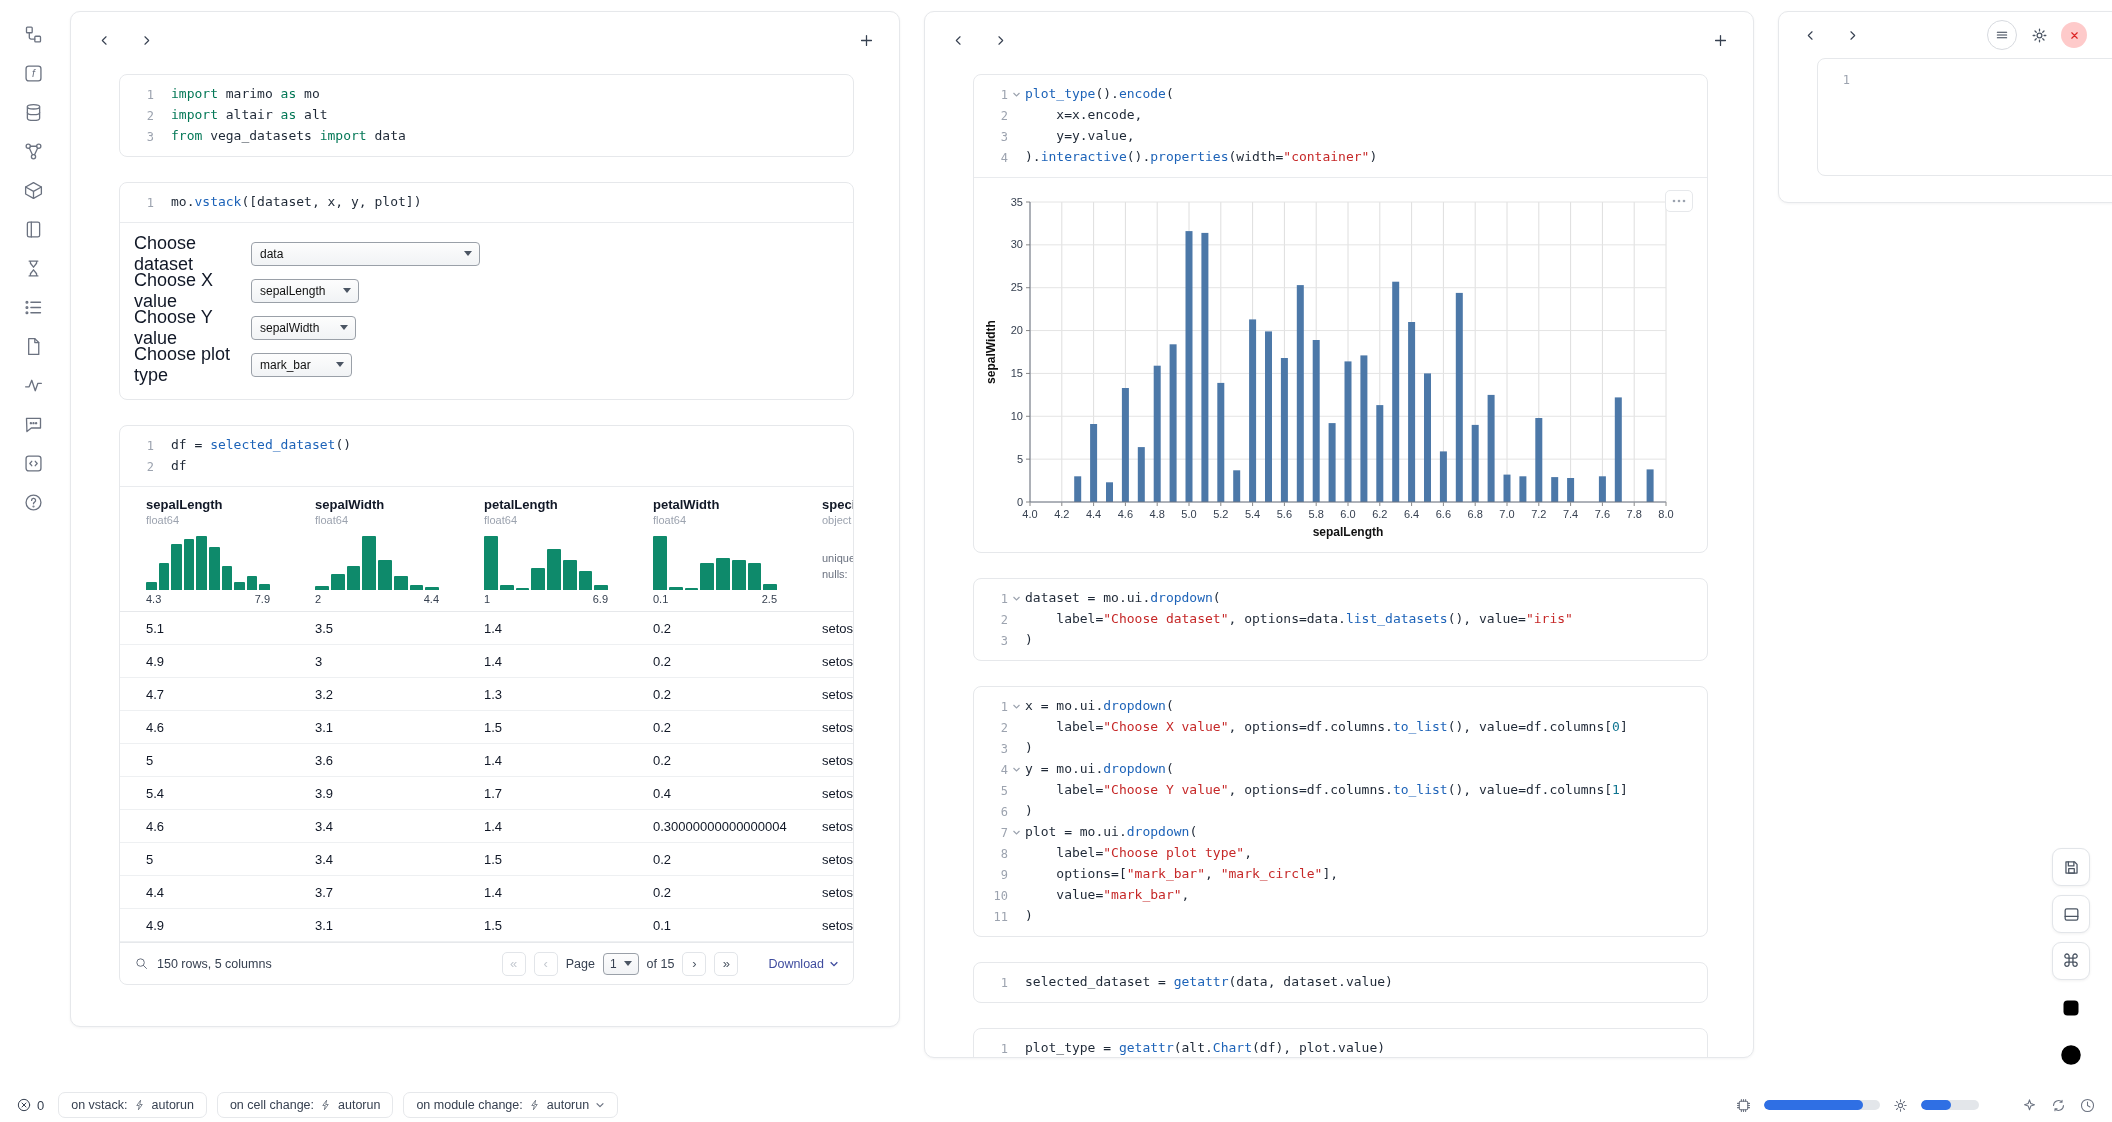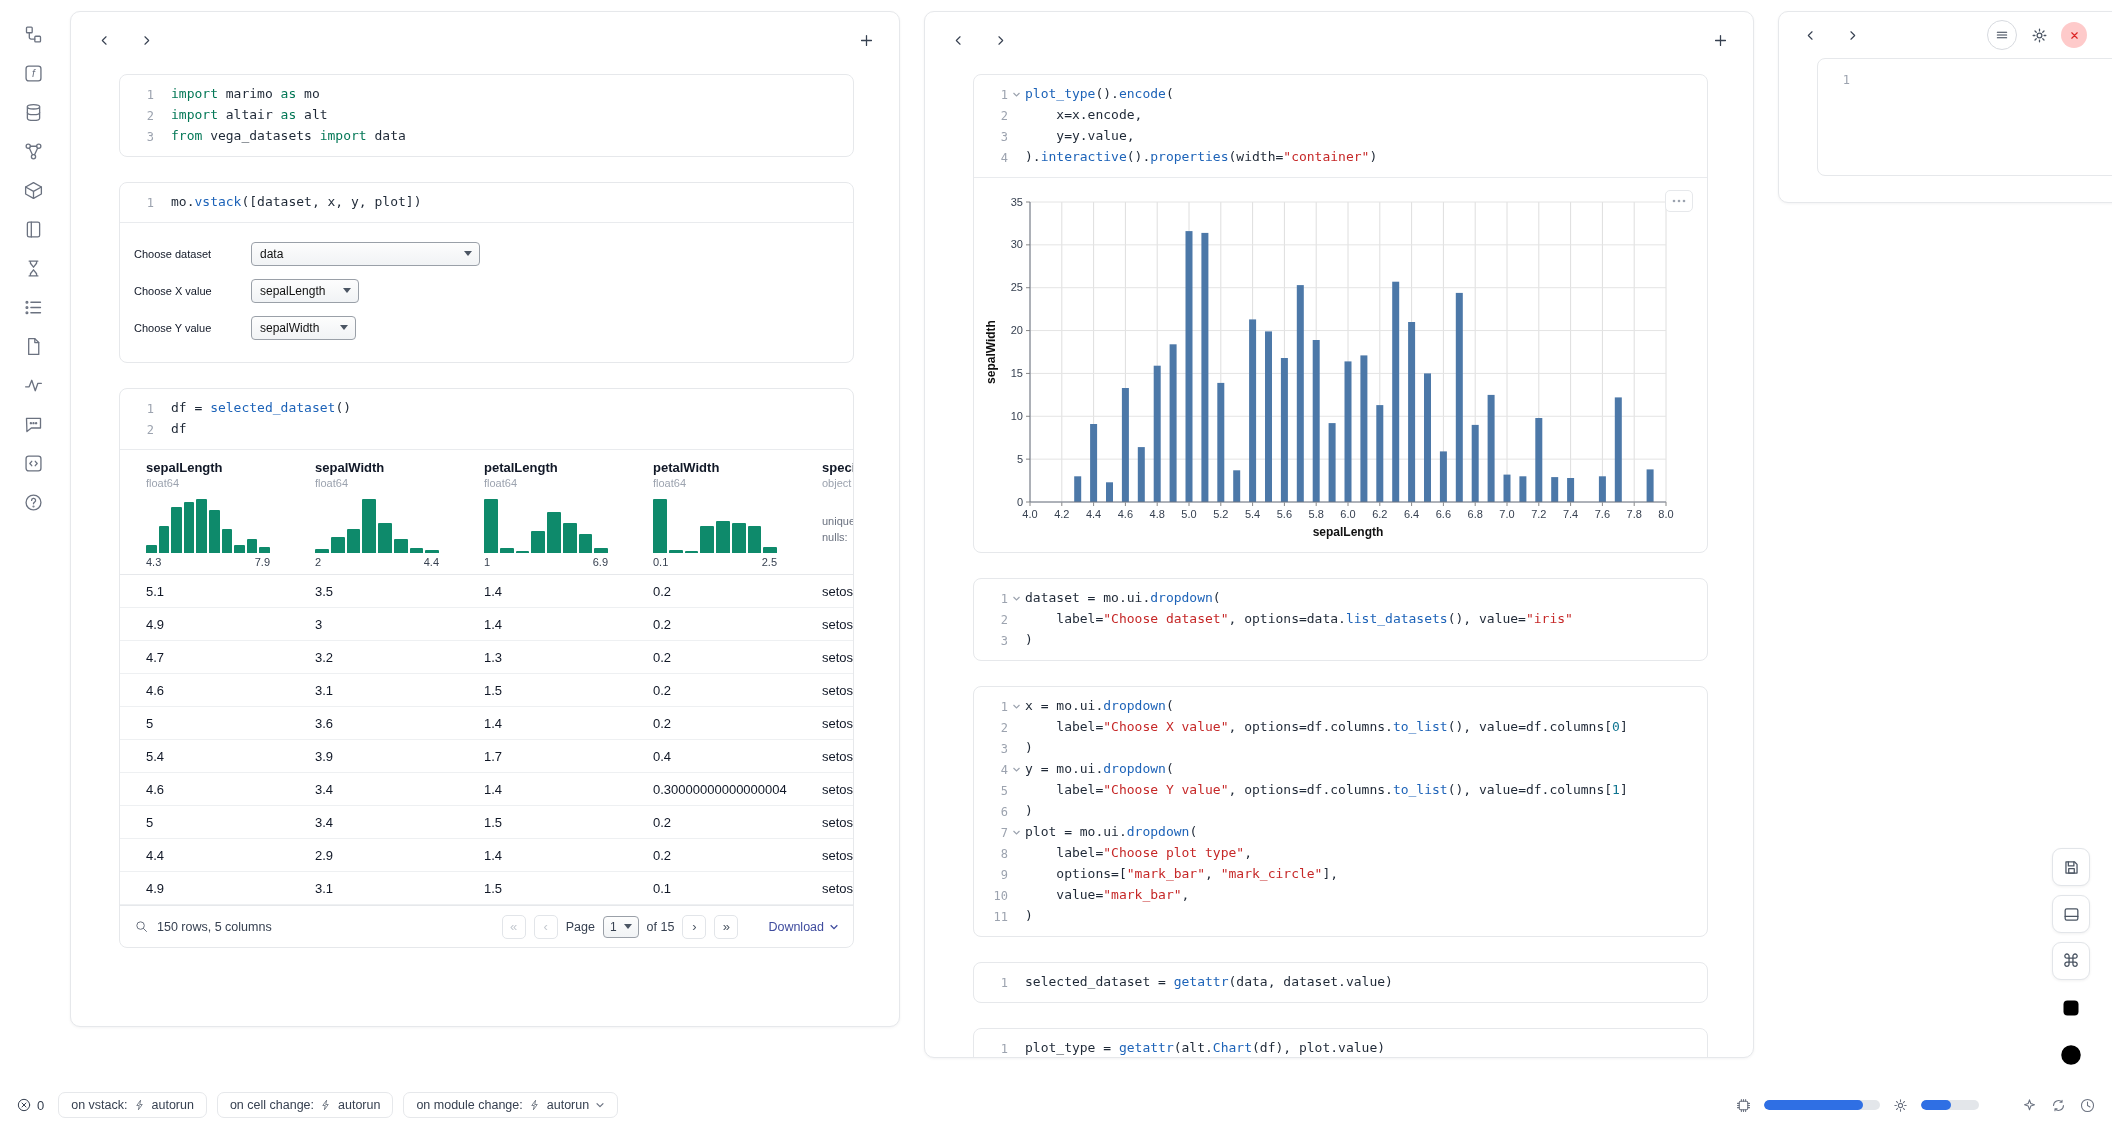--- a/index.html
+++ b/index.html
@@ -33,21 +33,21 @@
 .src{flex:1;overflow:hidden}
 .tok-kw{color:#047857}
 .tok-str{color:#c62828}
 .tok-fn{color:#1d63b8}
 .tok-num{color:#0e7490}
 .cell-output{border-top:1px solid #e9ebee}
 
 
 .controls{padding:12px 14px 16px}
 .ctrl-row{display:flex;align-items:center;height:37px;gap:10px}
-.ctrl-label{width:107px;flex:none;font-size:11px;color:#111827}
+.ctrl-label{width:107px;flex:none;font-size:18px;color:#111827}
 .select{display:inline-flex;align-items:center;justify-content:space-between;height:24px;border:1px solid #9aa0a8;border-radius:4px;background:linear-gradient(#fdfdfd,#f1f3f5);padding:0 7px 0 8px;font-size:12px;color:#111;white-space:nowrap}
 .select .arr{width:0;height:0;border-left:4px solid transparent;border-right:4px solid transparent;border-top:5px solid #4b5563;margin-left:10px}
 .controls .ctrl-row:nth-child(1) .select{width:229px}
 .controls .ctrl-row:nth-child(2) .select{width:108px}
 .controls .ctrl-row:nth-child(3) .select{width:105px}
 .controls .ctrl-row:nth-child(4) .select{width:101px}
 
 
 .dft-head{display:flex;border-bottom:1px solid #e6e8eb;padding:10px 0 6px}
 .dft-col{width:169px;flex:none;padding:0 8px 0 26px}
@@ -238,20 +238,27 @@
           <span class="ctrl-label">Choose X value</span>
           <span class="select">
             <span>sepalLength</span>
             <span class="arr"></span>
           </span>
         </div>
         <div class="ctrl-row">
           <span class="ctrl-label">Choose Y value</span>
           <span class="select">
             <span>sepalWidth</span>
+            <span class="arr"></span>
+          </span>
+        </div>
+        <div class="ctrl-row">
+          <span class="ctrl-label">Choose plot type</span>
+          <span class="select">
+            <span>mark_bar</span>
             <span class="arr"></span>
           </span>
         </div>
       </div>
   </article>
 
   <article class="cell">
     <div class="code">
         <div class="cl"><span class="ln">1</span><span class="fold"></span><span class="src">df = <span class="tok-fn">selected_dataset</span>()</span></div>
         <div class="cl"><span class="ln">2</span><span class="fold"></span><span class="src">df</span></div>
@@ -392,21 +399,21 @@
         </div>
         <div class="dft-row">
           <div class="dft-cell">5</div>
           <div class="dft-cell">3.4</div>
           <div class="dft-cell">1.5</div>
           <div class="dft-cell">0.2</div>
           <div class="dft-cell">setosa</div>
         </div>
         <div class="dft-row">
           <div class="dft-cell">4.4</div>
-          <div class="dft-cell">2.9</div>
+          <div class="dft-cell">3.7</div>
           <div class="dft-cell">1.4</div>
           <div class="dft-cell">0.2</div>
           <div class="dft-cell">setosa</div>
         </div>
         <div class="dft-row">
           <div class="dft-cell">4.9</div>
           <div class="dft-cell">3.1</div>
           <div class="dft-cell">1.5</div>
           <div class="dft-cell">0.1</div>
           <div class="dft-cell">setosa</div>

